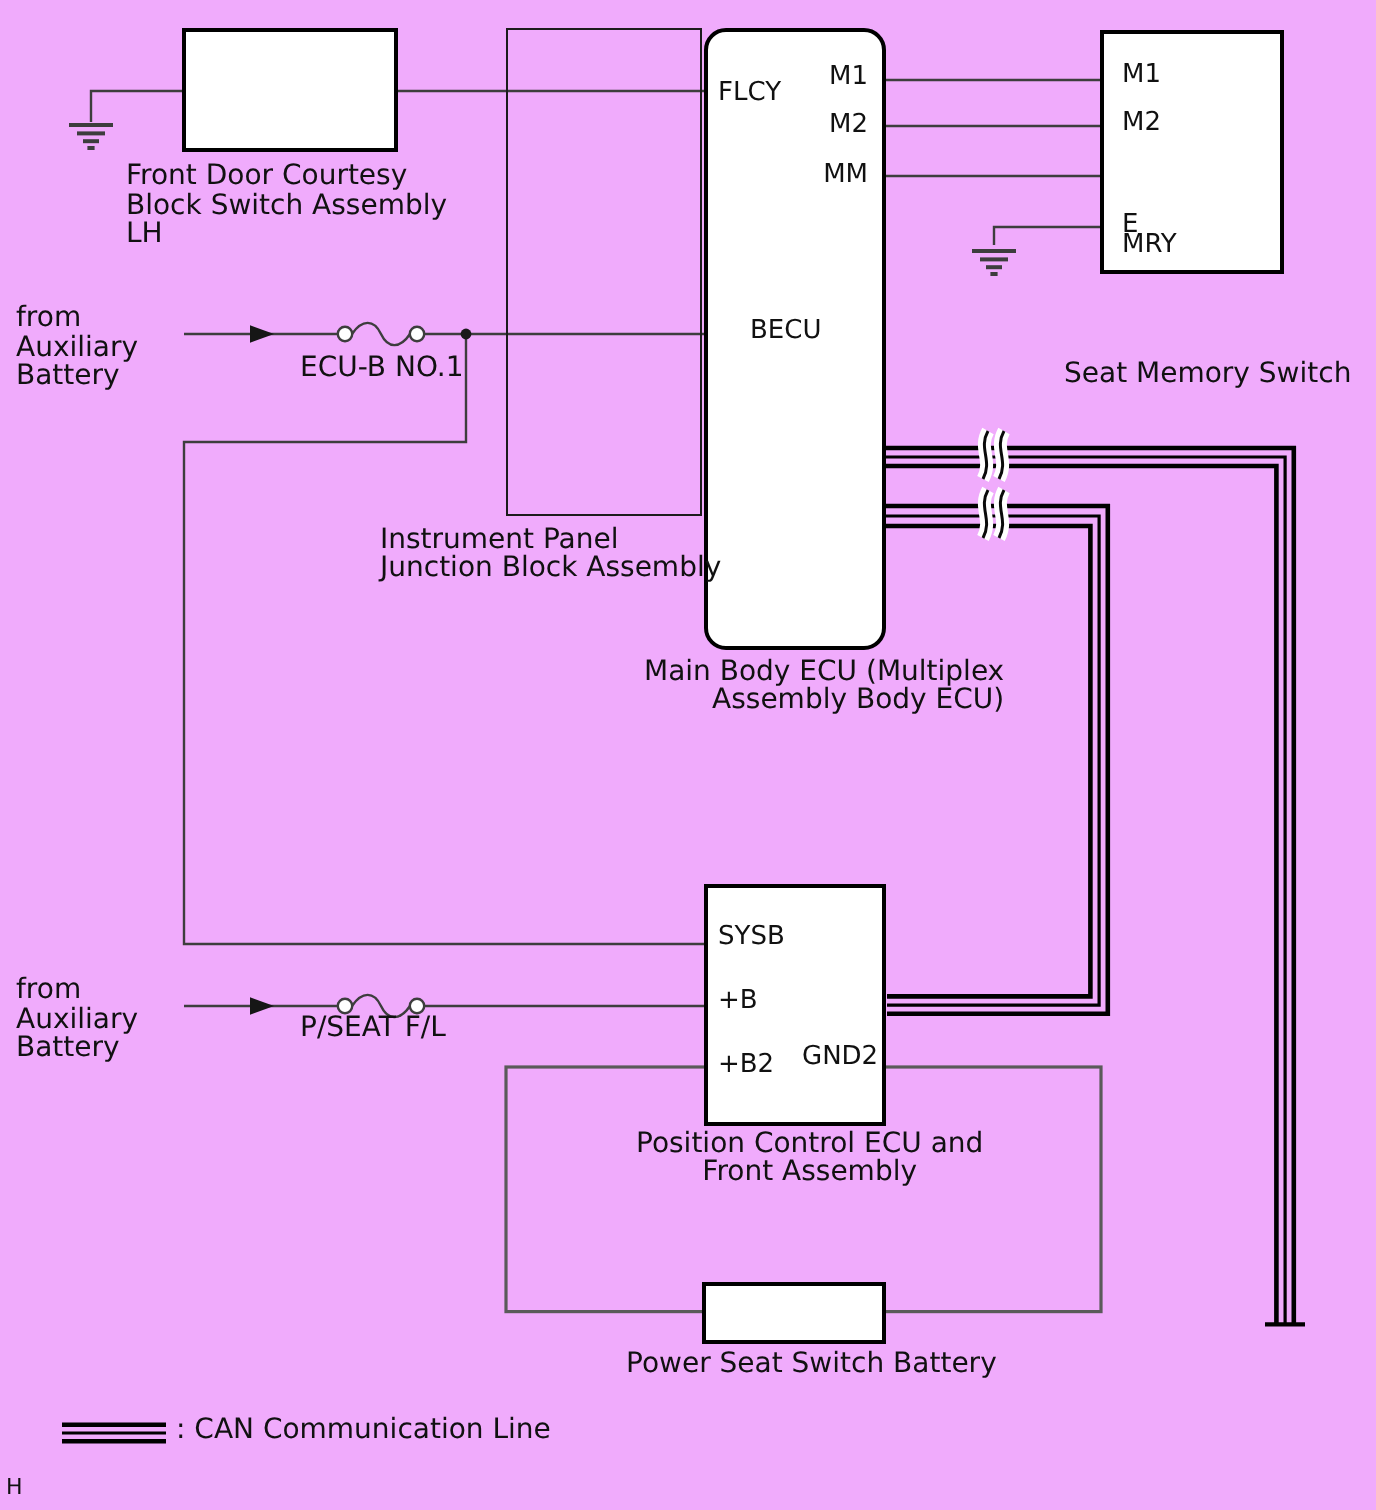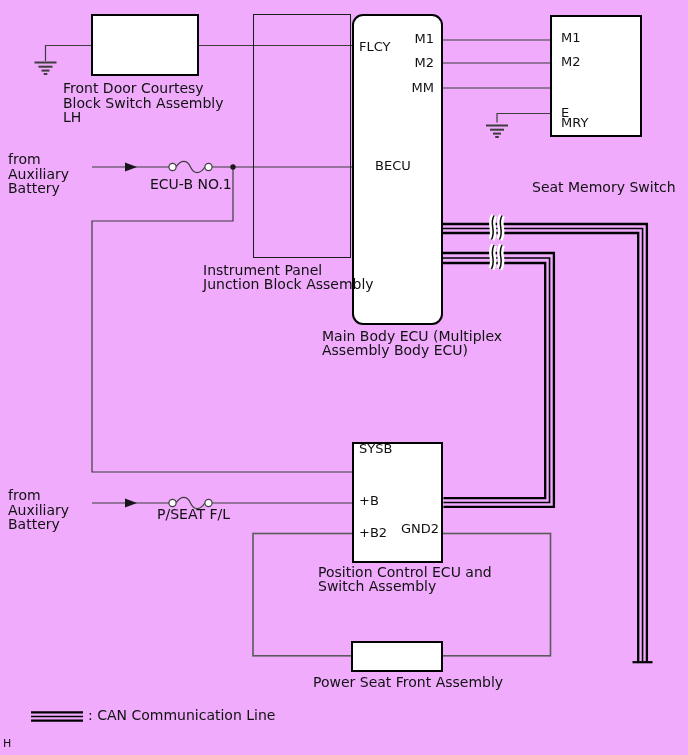--- a/index.html
+++ b/index.html
@@ -122,63 +122,63 @@
   <div class="pin r" style="left:404px;top:31.5px;width:30px;">M1</div>
   <div class="pin r" style="left:404px;top:55.5px;width:30px;">M2</div>
   <div class="pin r" style="left:402px;top:80.5px;width:32px;">MM</div>
   <div class="pin" style="left:375px;top:158.5px;">BECU</div>
 
   <div class="pin" style="left:561px;top:31px;">M1</div>
   <div class="pin" style="left:561px;top:55px;">M2</div>
   <div class="pin" style="left:561px;top:80.5px;margin-top:35px;">MRY</div>
   <div class="pin" style="left:561px;top:106px;">E</div>
 
-  <div class="pin" style="left:359px;top:442px;">SYSB</div>
+  <div class="pin" style="left:359px;top:462px;">SYSB</div>
   <div class="pin" style="left:359px;top:494px;">+B</div>
   <div class="pin" style="left:359px;top:526px;">+B2</div>
   <div class="pin" style="left:401px;top:521.5px;">GND2</div>
 
   <div class="lbl" style="left:63px;top:81px;">
     <div>Front Door Courtesy</div>
     <div>Block Switch Assembly</div>
     <div>LH</div>
   </div>
 
   <div class="lbl" style="left:8px;top:152px;">
     <div>from</div>
     <div>Auxiliary</div>
     <div>Battery</div>
   </div>
 
   <div class="lbl" style="left:150px;top:177px;width:80px;text-align:right;">ECU-B NO.1</div>
 
-  <div class="lbl" style="left:203px;top:262.5px;">
+  <div class="lbl" style="left:190px;top:262.5px;">
     <div>Instrument Panel</div>
     <div>Junction Block Assembly</div>
   </div>
 
-  <div class="lbl" style="left:322px;top:328.5px;">
+  <div class="lbl" style="left:322px;top:328.5px;text-align:right;">
     <div>Main Body ECU (Multiplex</div>
     <div>Assembly Body ECU)</div>
   </div>
 
   <div class="lbl" style="left:532px;top:132px;margin-top:48px;">Seat Memory Switch</div>
 
   <div class="lbl" style="left:8px;top:488px;">
     <div>from</div>
     <div>Auxiliary</div>
     <div>Battery</div>
   </div>
 
-  <div class="lbl" style="left:150px;top:507px;width:80px;text-align:right;">P/SEAT F/L</div>
+  <div class="lbl" style="left:150px;top:507px;width:80px;text-align:left;">P/SEAT F/L</div>
 
-  <div class="lbl" style="left:318px;top:564.5px;">
+  <div class="lbl" style="left:318px;top:564.5px;text-align:center;">
     <div>Position Control ECU and</div>
-    <div>Switch Assembly</div>
+    <div>Front Assembly</div>
   </div>
 
-  <div class="lbl" style="left:313px;top:675px;">Power Seat Front Assembly</div>
+  <div class="lbl" style="left:313px;top:675px;">Power Seat Switch Battery</div>
 
   <div class="lbl" style="left:88px;top:708px;">: CAN Communication Line</div>
 
   <div class="lbl small" style="left:3px;top:737px;">H</div>
 
 </div>
 
 </body></html>

